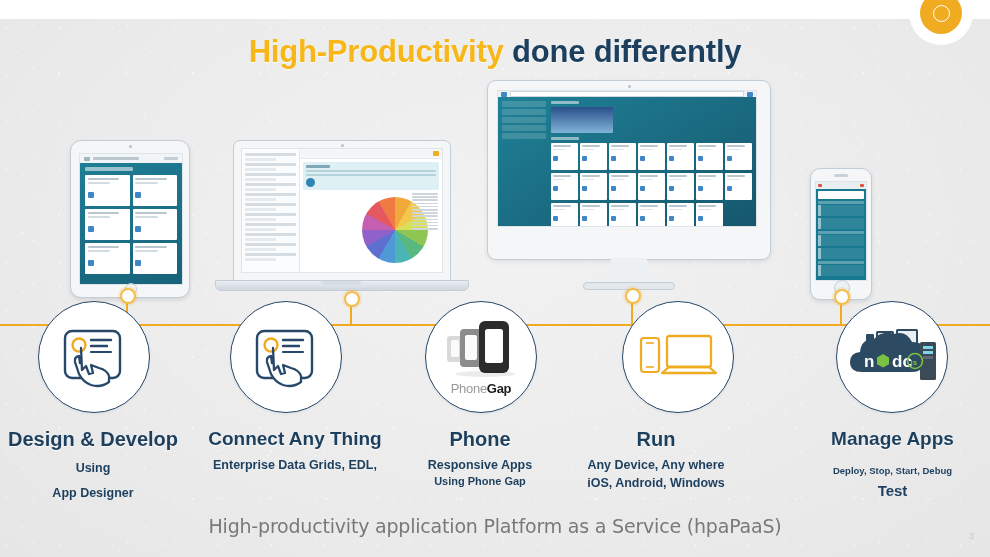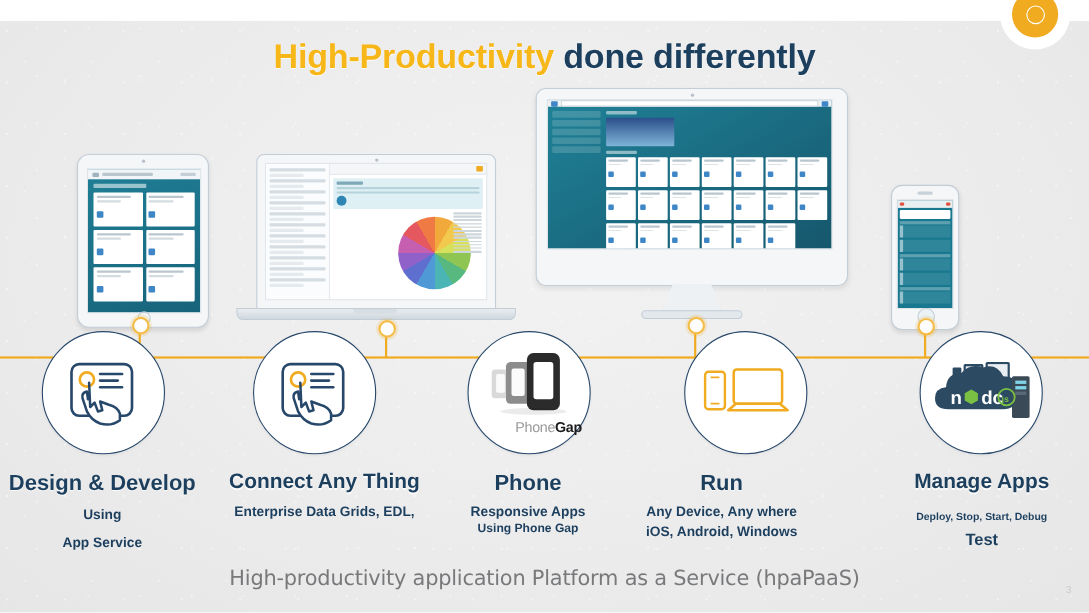--- a/index.html
+++ b/index.html
@@ -160,21 +160,21 @@
   .cap .s{font-weight:bold;line-height:1.45;}
   
   .footer{
     position:absolute;left:0;top:515px;width:990px;text-align:center;
     font-size:19px;color:#78797b;font-family:"DejaVu Sans",sans-serif;
     letter-spacing:-.2px;
   }
   .pagenum{position:absolute;right:16px;top:531px;font-size:9px;color:#c9cacc;}
   
   .pg-wrap{position:relative;width:96px;height:82px;}
-  .pg-text{position:absolute;left:0;right:0;bottom:2px;text-align:right;font-size:13px;letter-spacing:-.3px;}
+  .pg-text{position:absolute;left:0;right:0;bottom:2px;text-align:center;font-size:13px;letter-spacing:-.3px;}
   .pg-text .a{color:#9a9a9a;}
   .pg-text .b{color:#1c1c1c;font-weight:bold;}
 </style>
 </head>
 <body>
 
 <div id="slide">
 
   <div class="bg-body">
     <div class="bg-noise"></div>
@@ -537,21 +537,21 @@
       <polygon points="41,32 47,35.4 47,42.2 41,45.6 35,42.2 35,35.4" fill="#7ac143"></polygon>
       <text x="50" y="45" font-family="'Liberation Sans',sans-serif" font-size="17" font-weight="bold" fill="#ffffff">dc</text>
       <circle cx="73" cy="39" r="7.5" fill="none" stroke="#7ac143" stroke-width="1.6"></circle>
       <text x="68.5" y="43" font-family="'Liberation Sans',sans-serif" font-size="8" font-weight="bold" fill="#7ac143">js</text>
     </svg>
   </div>
 
   <div class="cap" style="left:0px;top:428px;width:186px;">
     <div class="h" style="font-size:20px;">Design &amp; Develop</div>
     <div class="s" style="font-size:12.5px;margin-top:8px;">Using</div>
-    <div class="s" style="font-size:12.5px;margin-top:7px;">App Service</div>
+    <div class="s" style="font-size:12.5px;margin-top:7px;">App Designer</div>
   </div>
 
   <div class="cap" style="left:182px;top:428px;width:226px;">
     <div class="h" style="font-size:19px;">Connect Any Thing</div>
     <div class="s" style="font-size:12.5px;margin-top:6px;">Enterprise Data Grids, EDL,</div>
   </div>
 
   <div class="cap" style="left:404px;top:428px;width:152px;">
     <div class="h" style="font-size:20px;">Phone</div>
     <div class="s" style="font-size:12.5px;margin-top:5px;">Responsive Apps</div>

